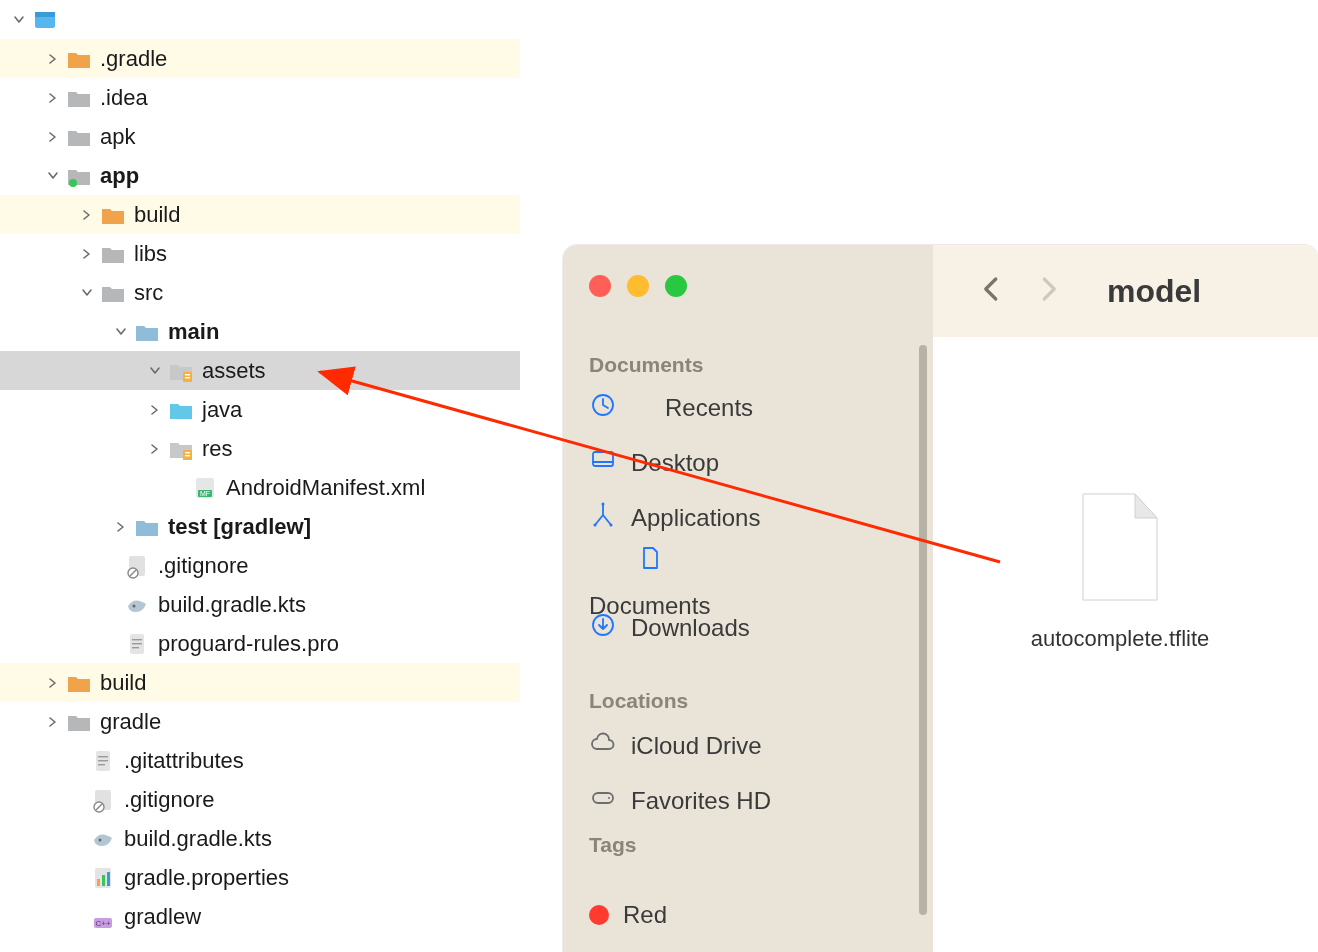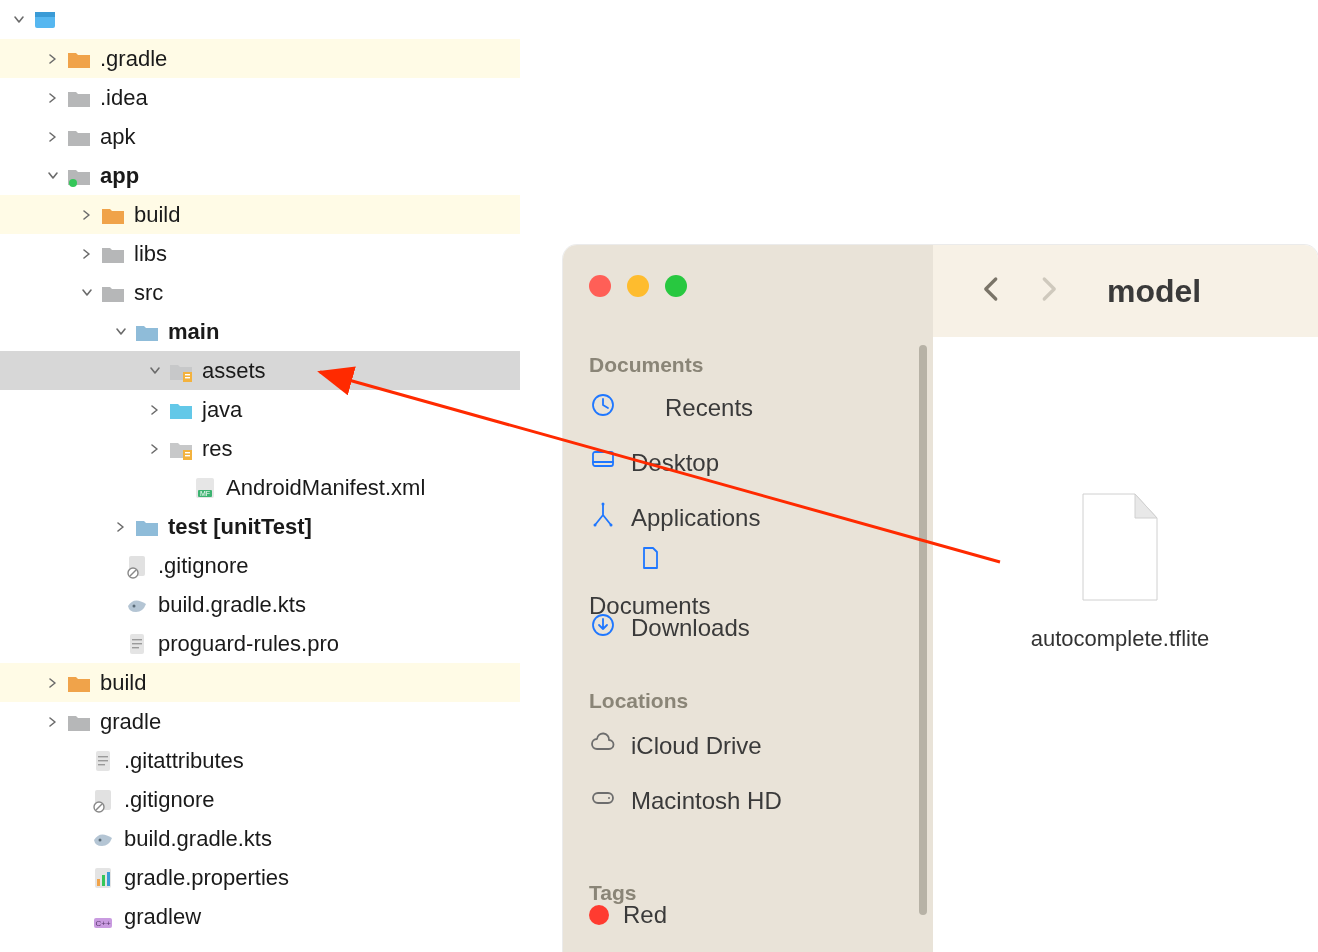--- a/index.html
+++ b/index.html
@@ -283,21 +283,21 @@
       <span class="arrow">
         <svg viewBox="0 0 12 12">
           <path d="M3 2 L8 6 L3 10" stroke="#6b6b6b" stroke-width="1.6" fill="none" stroke-linecap="round" stroke-linejoin="round"></path>
         </svg>
       </span>
       <span class="ficon">
         <svg viewBox="0 0 26 26">
           <path d="M2 7 h8 l2 2 h12 v13 H2 Z" fill="#8fbcd9"></path>
         </svg>
       </span>
-      <span class="label bold">test<span style="font-weight:700"> [unitTest]</span></span>
+      <span class="label bold">test<span style="font-weight:700"> [gradlew]</span></span>
     </div>
     <div class="row">
       <span class="gap" style="width:102px"></span>
       <span class="arrow"></span>
       <span class="ficon">
         <svg viewBox="0 0 26 26">
           <rect x="5" y="3" width="16" height="20" rx="2" fill="#e1e1e1"></rect>
           <circle cx="9" cy="20" r="5" fill="#fff" stroke="#888" stroke-width="1.4"></circle>
           <line x1="6" y1="23" x2="12" y2="17" stroke="#888" stroke-width="1.4"></line>
         </svg>
@@ -470,24 +470,24 @@
           <span><svg viewBox="0 0 28 28">
               <path d="M8 20 a5 5 0 0 1 0 -10 a6 6 0 0 1 12 1 a4 4 0 0 1 0 9 Z" stroke="#6d6d6d" stroke-width="1.8" fill="none" stroke-linecap="round" stroke-linejoin="round"></path>
             </svg></span>
           <span>iCloud Drive</span>
         </div>
         <div class="f-item" style="top: 539px;">
           <span><svg viewBox="0 0 28 28">
               <rect x="4" y="9" width="20" height="10" rx="5" stroke="#6d6d6d" stroke-width="1.8" fill="none" stroke-linecap="round" stroke-linejoin="round"></rect>
               <circle cx="20" cy="14" r="1" fill="#6d6d6d"></circle>
             </svg></span>
-          <span>Macintosh HD</span>
+          <span>Favorites HD</span>
         </div>
       </div>
-    <div class="f-section" style="top:636px">Tags</div>
+    <div class="f-section" style="top:588px">Tags</div>
     <div id="tags">
         <div class="f-item" style="top: 656px;">
           <span style="width:20px;height:20px;border-radius:50%;background:#ff3b30"></span>
           <span>Red</span>
         </div>
       </div>
     <div class="scrollbar"></div>
   </div>
   <div class="f-toolbar">
     <span class="nav-arrow">

